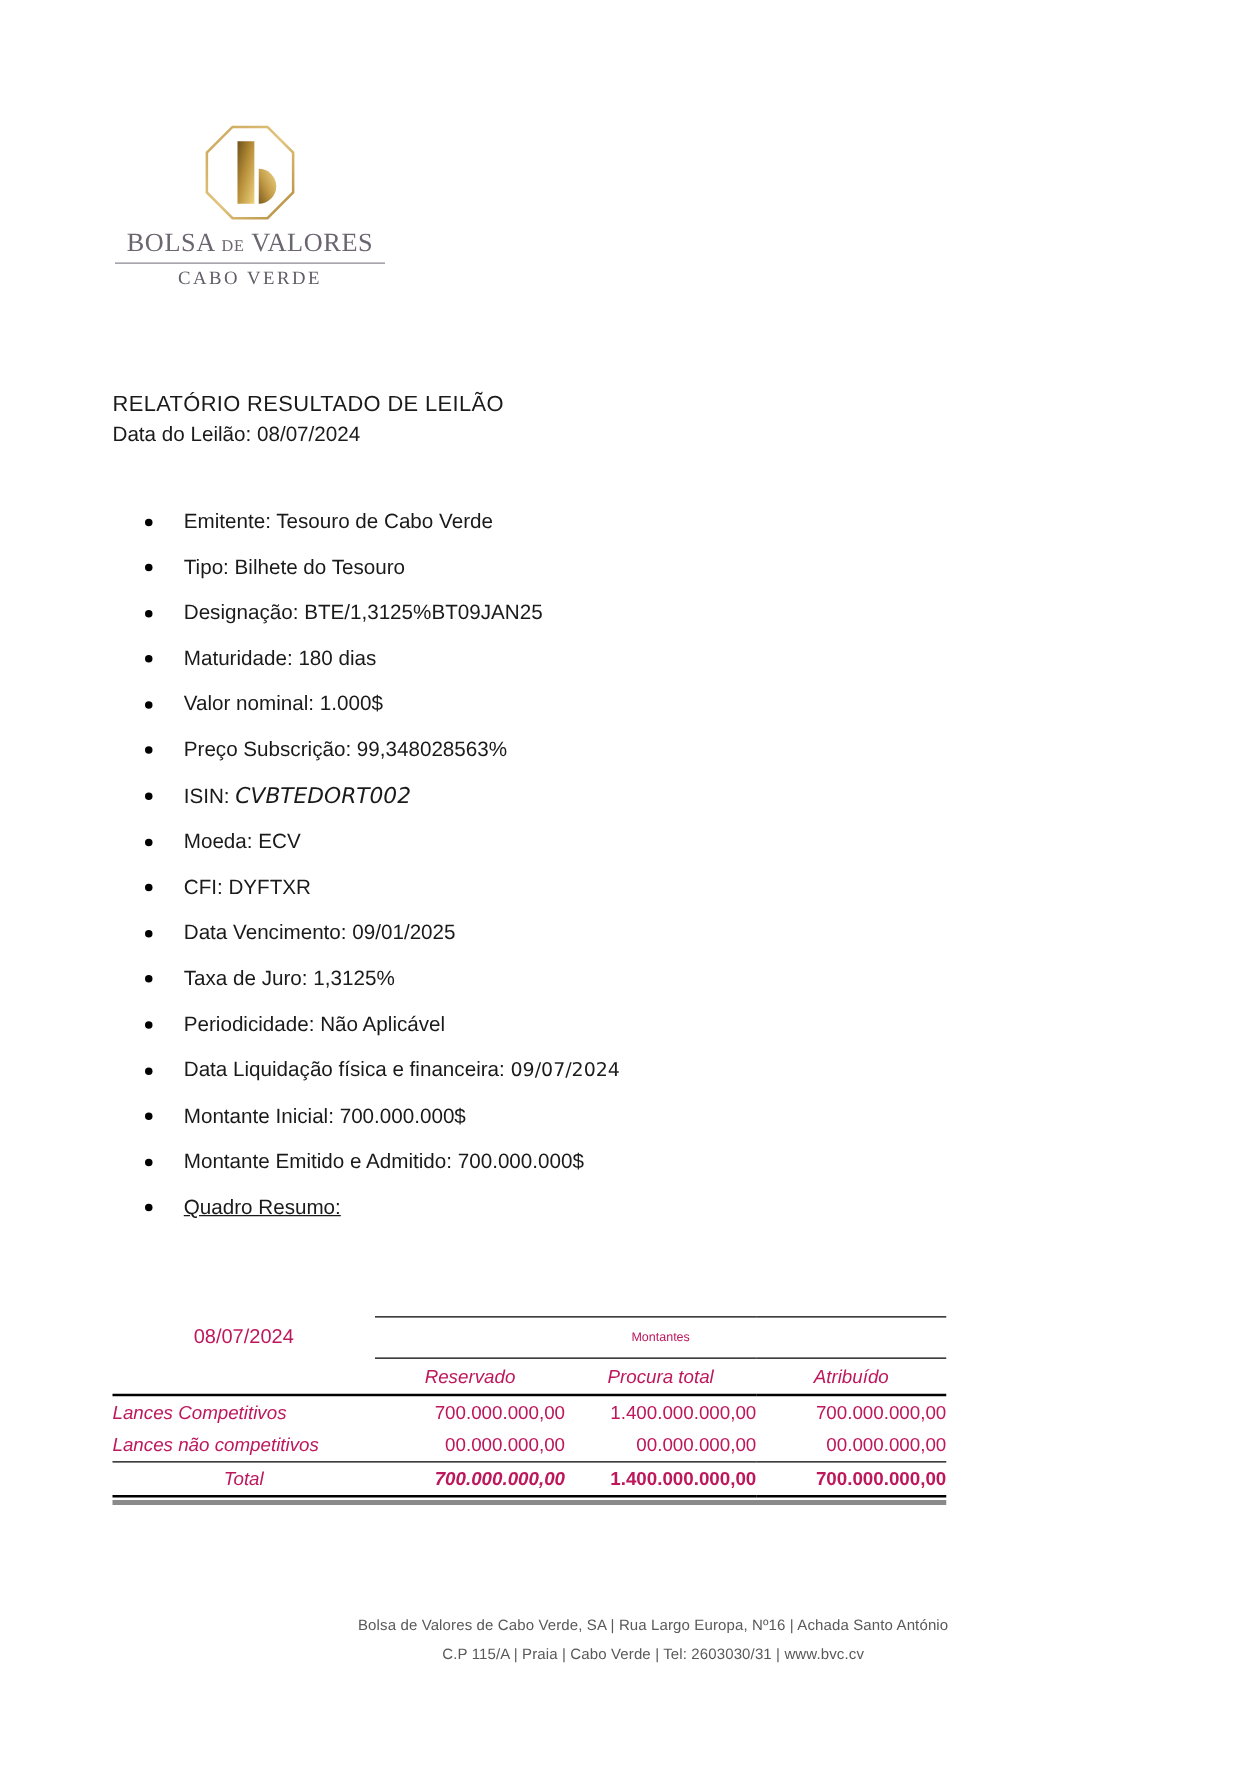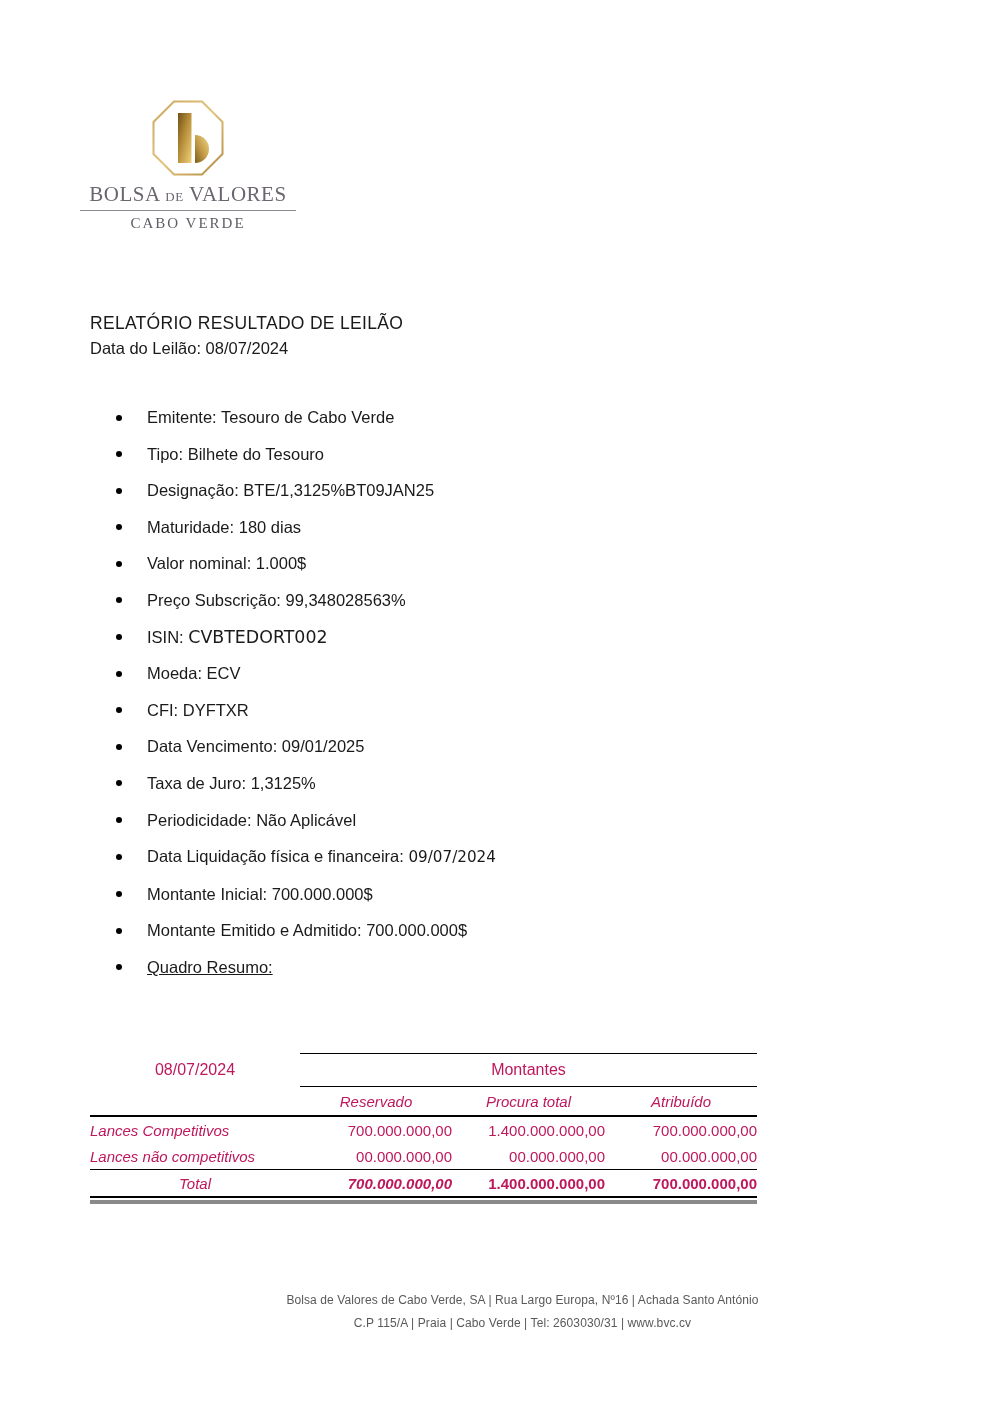--- a/index.html
+++ b/index.html
@@ -7,21 +7,21 @@
     position:relative;
     width:1000px; height:1414px;
     margin:0 auto;
     background:#ffffff;
     font-family:"Liberation Sans", sans-serif;
     color:#1a1a1a;
     overflow:hidden;
   }
 
   
-  .logo { position:absolute; top:100px; left:80px; width:216px; text-align:center; }
+  .logo { position:absolute; top:100px; left:92px; width:216px; text-align:center; }
   .logo-mark { display:block; margin:0 auto 6px auto; }
   .logo-line1 {
     font-family:"Liberation Serif", serif;
     font-size:21px; letter-spacing:0.5px;
     color:#6b6570;
     border-bottom:1px solid #8d8892;
     padding-bottom:3px;
     white-space:nowrap;
   }
   .logo-line1 .sc { font-size:13px; letter-spacing:0.5px; }
@@ -37,30 +37,30 @@
   .dateline{ position:absolute; top:339px; left:90px; margin:0; font-size:16.5px;text-align:center; }
 
   
   .bullets { position:absolute; top:406px; left:90px; right:60px; margin:0; padding:0; list-style:none; }
   .bullets li { position:relative; padding-left:57px; line-height:23px; margin-bottom:13.6px; font-size:16.5px; }
   .bullets li::before {
     content:""; position:absolute; left:26px; top:8.5px;
     width:6px; height:6px; border-radius:50%; background:#000;
   }
   .bullets .alt    { font-family:"DejaVu Sans", sans-serif; font-size:15.2px; }
-  .bullets li.isin .alt { font-size:17.4px; }
+  .bullets li.isin .alt { font-size:17.4px;font-style:italic; }
   .bullets li.underlined > span { text-decoration:underline; }
 
   
   .table-wrap { position:absolute; top:1053px; left:90px; width:667px; }
   table.summary { border-collapse:collapse; width:667px; table-layout:fixed; font-size:15px; color:#be185d; }
   table.summary td, table.summary th { padding:0; font-weight:normal; }
   .r1 td { height:32px; vertical-align:middle; }
   .r1 .corner { text-align:center; font-size:16px; }
-  .r1 .group  { text-align:center; font-size:16px; border-top:1.5px solid #000; border-bottom:1.5px solid #000; }
+  .r1 .group  { text-align:center; font-size:10px; border-top:1.5px solid #000; border-bottom:1.5px solid #000; }
   .r2 th, .r2 td { height:28px; vertical-align:middle; border-bottom:2px solid #000; }
   .r2 th { text-align:center; font-weight:bold; font-style:italic; }
   tr.data td { height:26px; vertical-align:middle; }
   tr.data.last td { border-bottom:1.5px solid #000; }
   td.rowlabel { text-align:left; padding-left:6px; font-style:italic; }
   td.val { text-align:right; padding-right:10px; }
   tr.total td { height:26px; vertical-align:middle; border-bottom:2px solid #000; }
   tr.total .total-label { text-align:center; font-style:italic; }
   tr.total .total-bi { font-weight:bold; font-style:italic; }
   tr.total .total-b  { font-weight:bold; }

